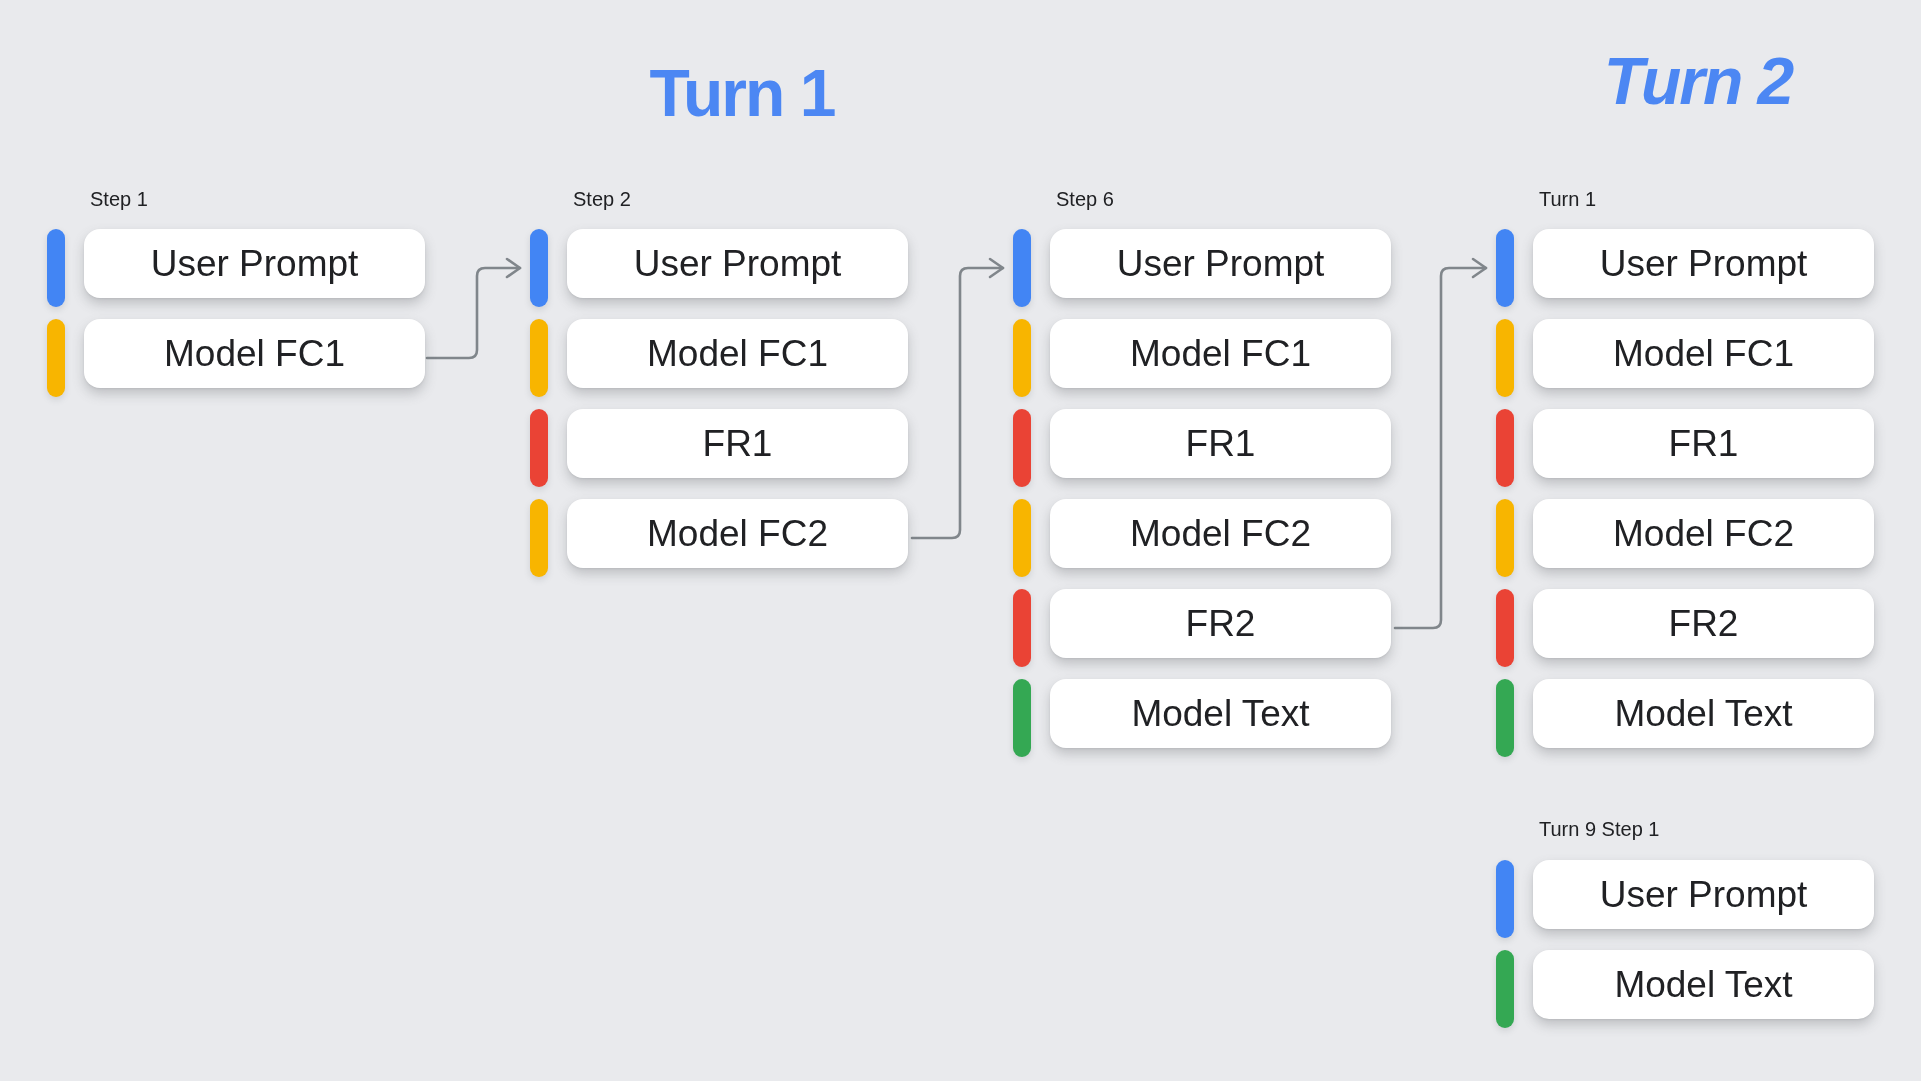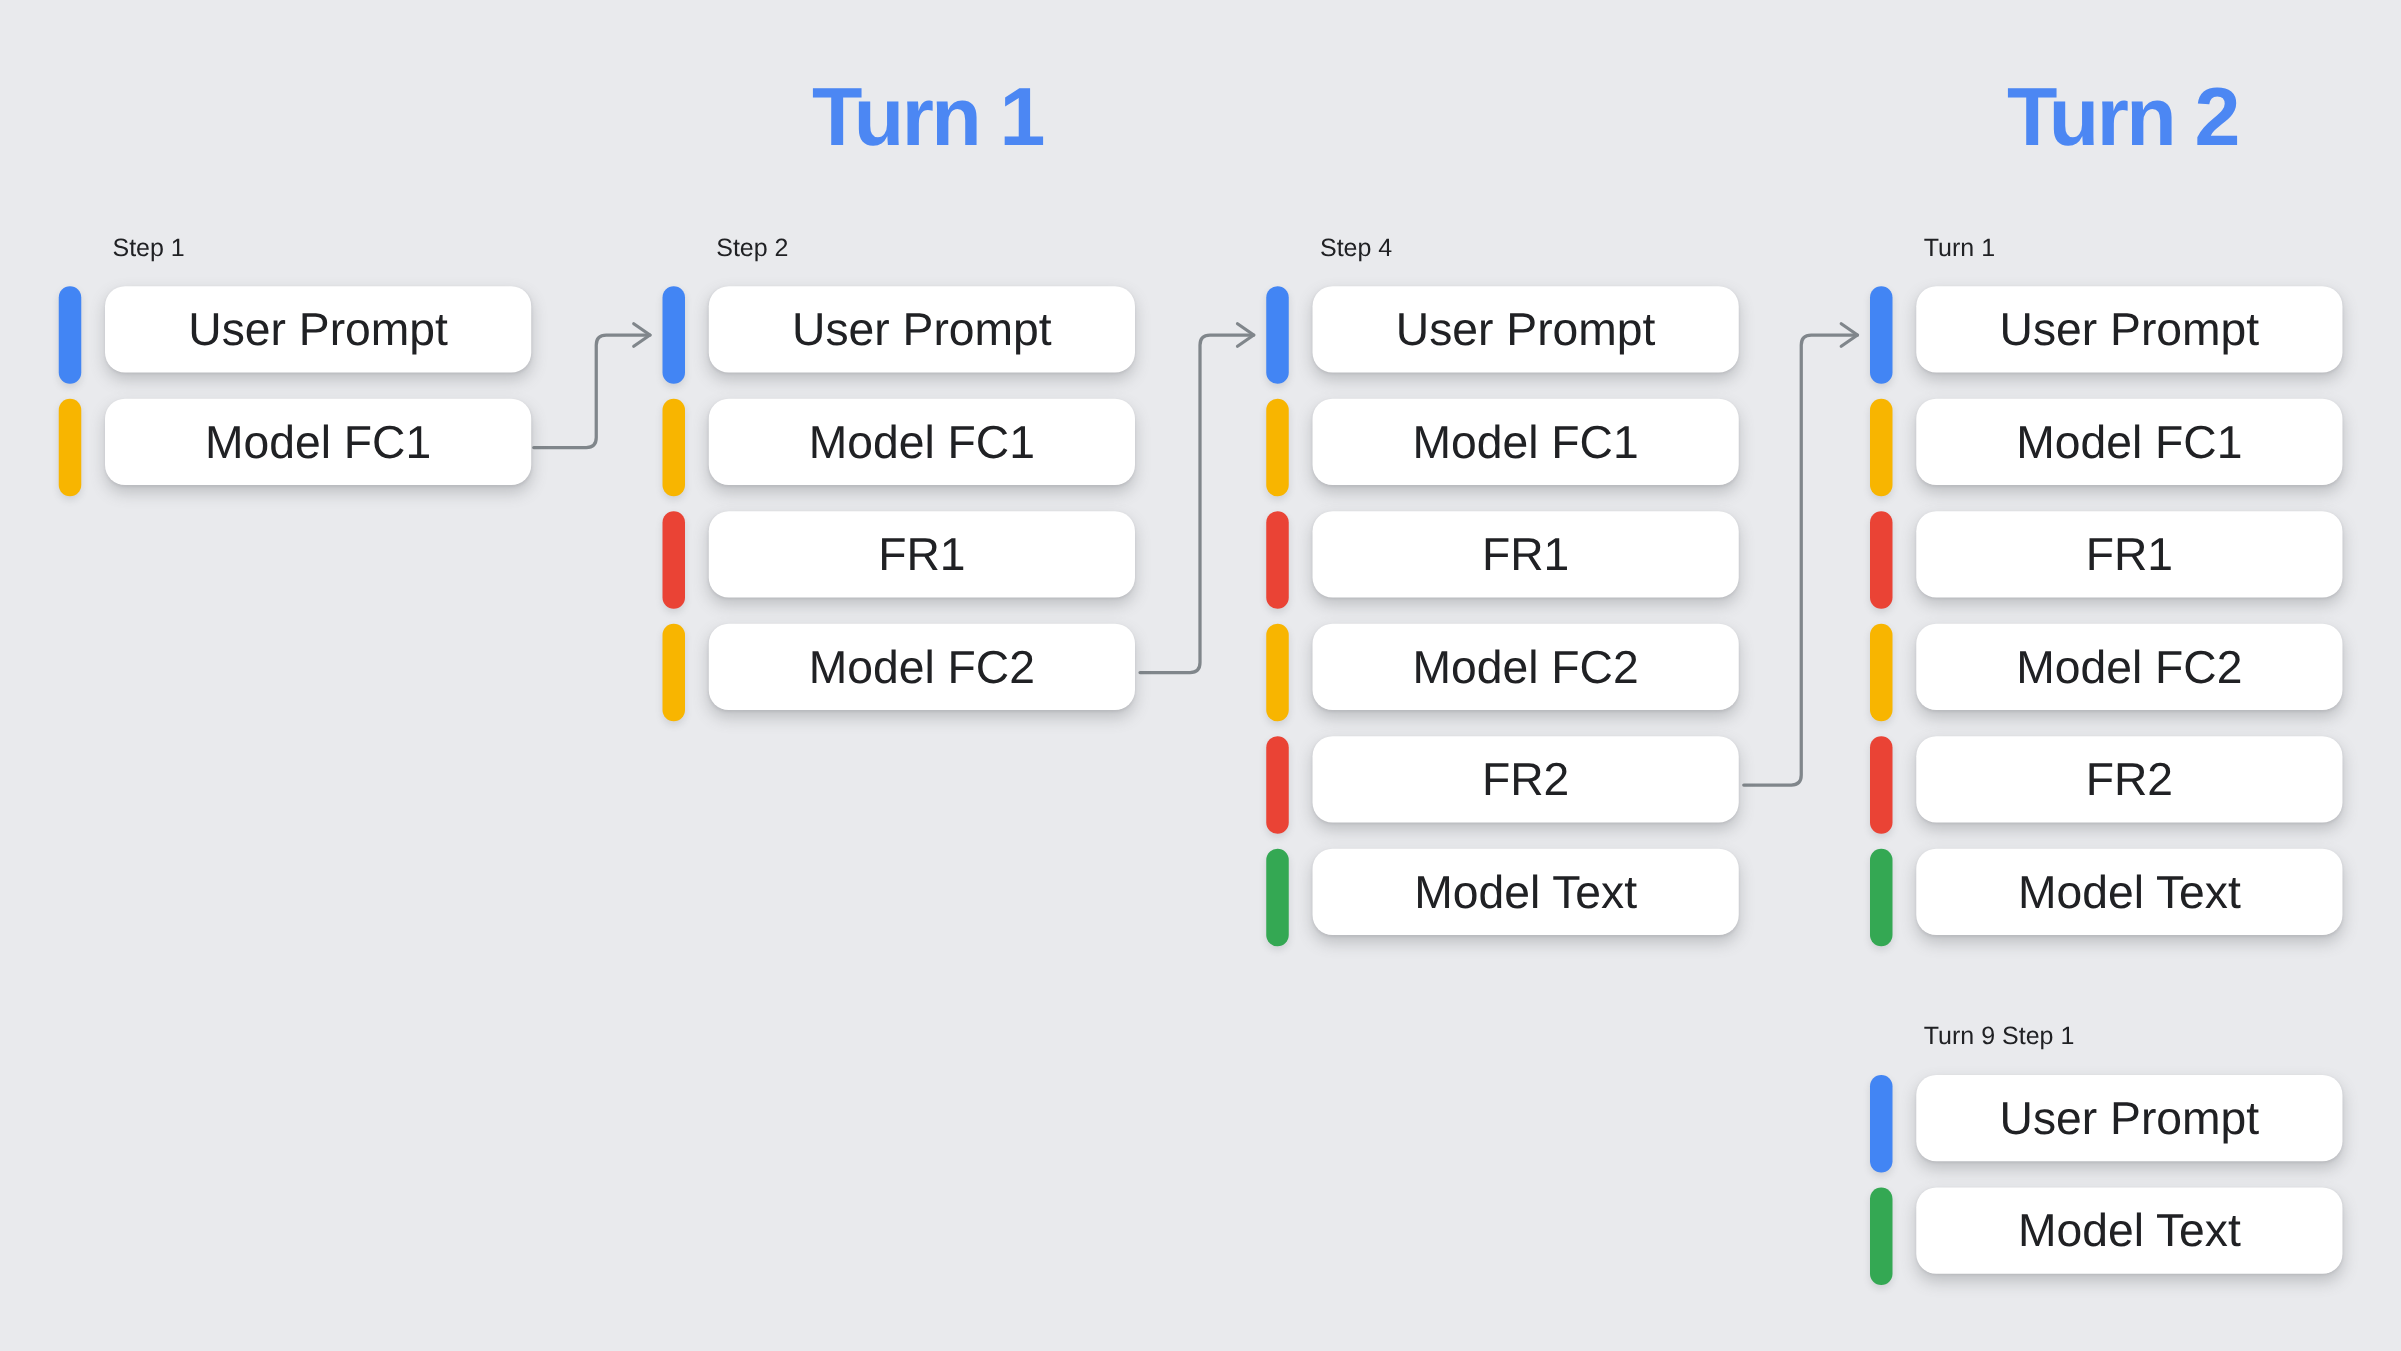--- a/index.html
+++ b/index.html
@@ -35,37 +35,37 @@
 <div id="canvas" style="background: rgb(233, 234, 237);">
   <svg id="arrow-layer">
       <path d="M 427 358 L 469 358 Q 477 358 477 350 L 477 276 Q 477 268 485 268 L 520 268" stroke="#80868B" stroke-width="2.6"></path>
       <path d="M 507 259 L 520 268 L 507 277" stroke="#80868B" stroke-width="2.6"></path>
       <path d="M 912 538 L 952 538 Q 960 538 960 530 L 960 276 Q 960 268 968 268 L 1003 268" stroke="#80868B" stroke-width="2.6"></path>
       <path d="M 990 259 L 1003 268 L 990 277" stroke="#80868B" stroke-width="2.6"></path>
       <path d="M 1395 628 L 1433 628 Q 1441 628 1441 620 L 1441 276 Q 1441 268 1449 268 L 1486 268" stroke="#80868B" stroke-width="2.6"></path>
       <path d="M 1473 259 L 1486 268 L 1473 277" stroke="#80868B" stroke-width="2.6"></path>
     </svg>
   <div class="turn-title" style="left: 742px; top: 58px; color: rgb(76, 135, 243);">Turn 1</div>
-  <div class="turn-title" style="left: 1698px; top: 58px; color: rgb(76, 135, 243);">Turn 2</div>
+  <div class="turn-title" style="left: 1698px; top: 46px; color: rgb(76, 135, 243); font-style: italic;">Turn 2</div>
   <div id="groups">
       <div class="group-label" style="left: 90px; top: 184px;">Step 1</div>
       <div class="accent-bar" style="left: 47px; top: 229px; background: rgb(66, 133, 244);"></div>
       <div class="block-box" style="left: 84px; top: 229px;">User Prompt</div>
       <div class="accent-bar" style="left: 47px; top: 319px; background: rgb(248, 181, 0);"></div>
       <div class="block-box" style="left: 84px; top: 319px;">Model FC1</div>
       <div class="group-label" style="left: 573px; top: 184px;">Step 2</div>
       <div class="accent-bar" style="left: 530px; top: 229px; background: rgb(66, 133, 244);"></div>
       <div class="block-box" style="left: 567px; top: 229px;">User Prompt</div>
       <div class="accent-bar" style="left: 530px; top: 319px; background: rgb(248, 181, 0);"></div>
       <div class="block-box" style="left: 567px; top: 319px;">Model FC1</div>
       <div class="accent-bar" style="left: 530px; top: 409px; background: rgb(234, 67, 53);"></div>
       <div class="block-box" style="left: 567px; top: 409px;">FR1</div>
       <div class="accent-bar" style="left: 530px; top: 499px; background: rgb(248, 181, 0);"></div>
       <div class="block-box" style="left: 567px; top: 499px;">Model FC2</div>
-      <div class="group-label" style="left: 1056px; top: 184px;">Step 4</div>
+      <div class="group-label" style="left: 1056px; top: 184px;">Step 6</div>
       <div class="accent-bar" style="left: 1013px; top: 229px; background: rgb(66, 133, 244);"></div>
       <div class="block-box" style="left: 1050px; top: 229px;">User Prompt</div>
       <div class="accent-bar" style="left: 1013px; top: 319px; background: rgb(248, 181, 0);"></div>
       <div class="block-box" style="left: 1050px; top: 319px;">Model FC1</div>
       <div class="accent-bar" style="left: 1013px; top: 409px; background: rgb(234, 67, 53);"></div>
       <div class="block-box" style="left: 1050px; top: 409px;">FR1</div>
       <div class="accent-bar" style="left: 1013px; top: 499px; background: rgb(248, 181, 0);"></div>
       <div class="block-box" style="left: 1050px; top: 499px;">Model FC2</div>
       <div class="accent-bar" style="left: 1013px; top: 589px; background: rgb(234, 67, 53);"></div>
       <div class="block-box" style="left: 1050px; top: 589px;">FR2</div>

